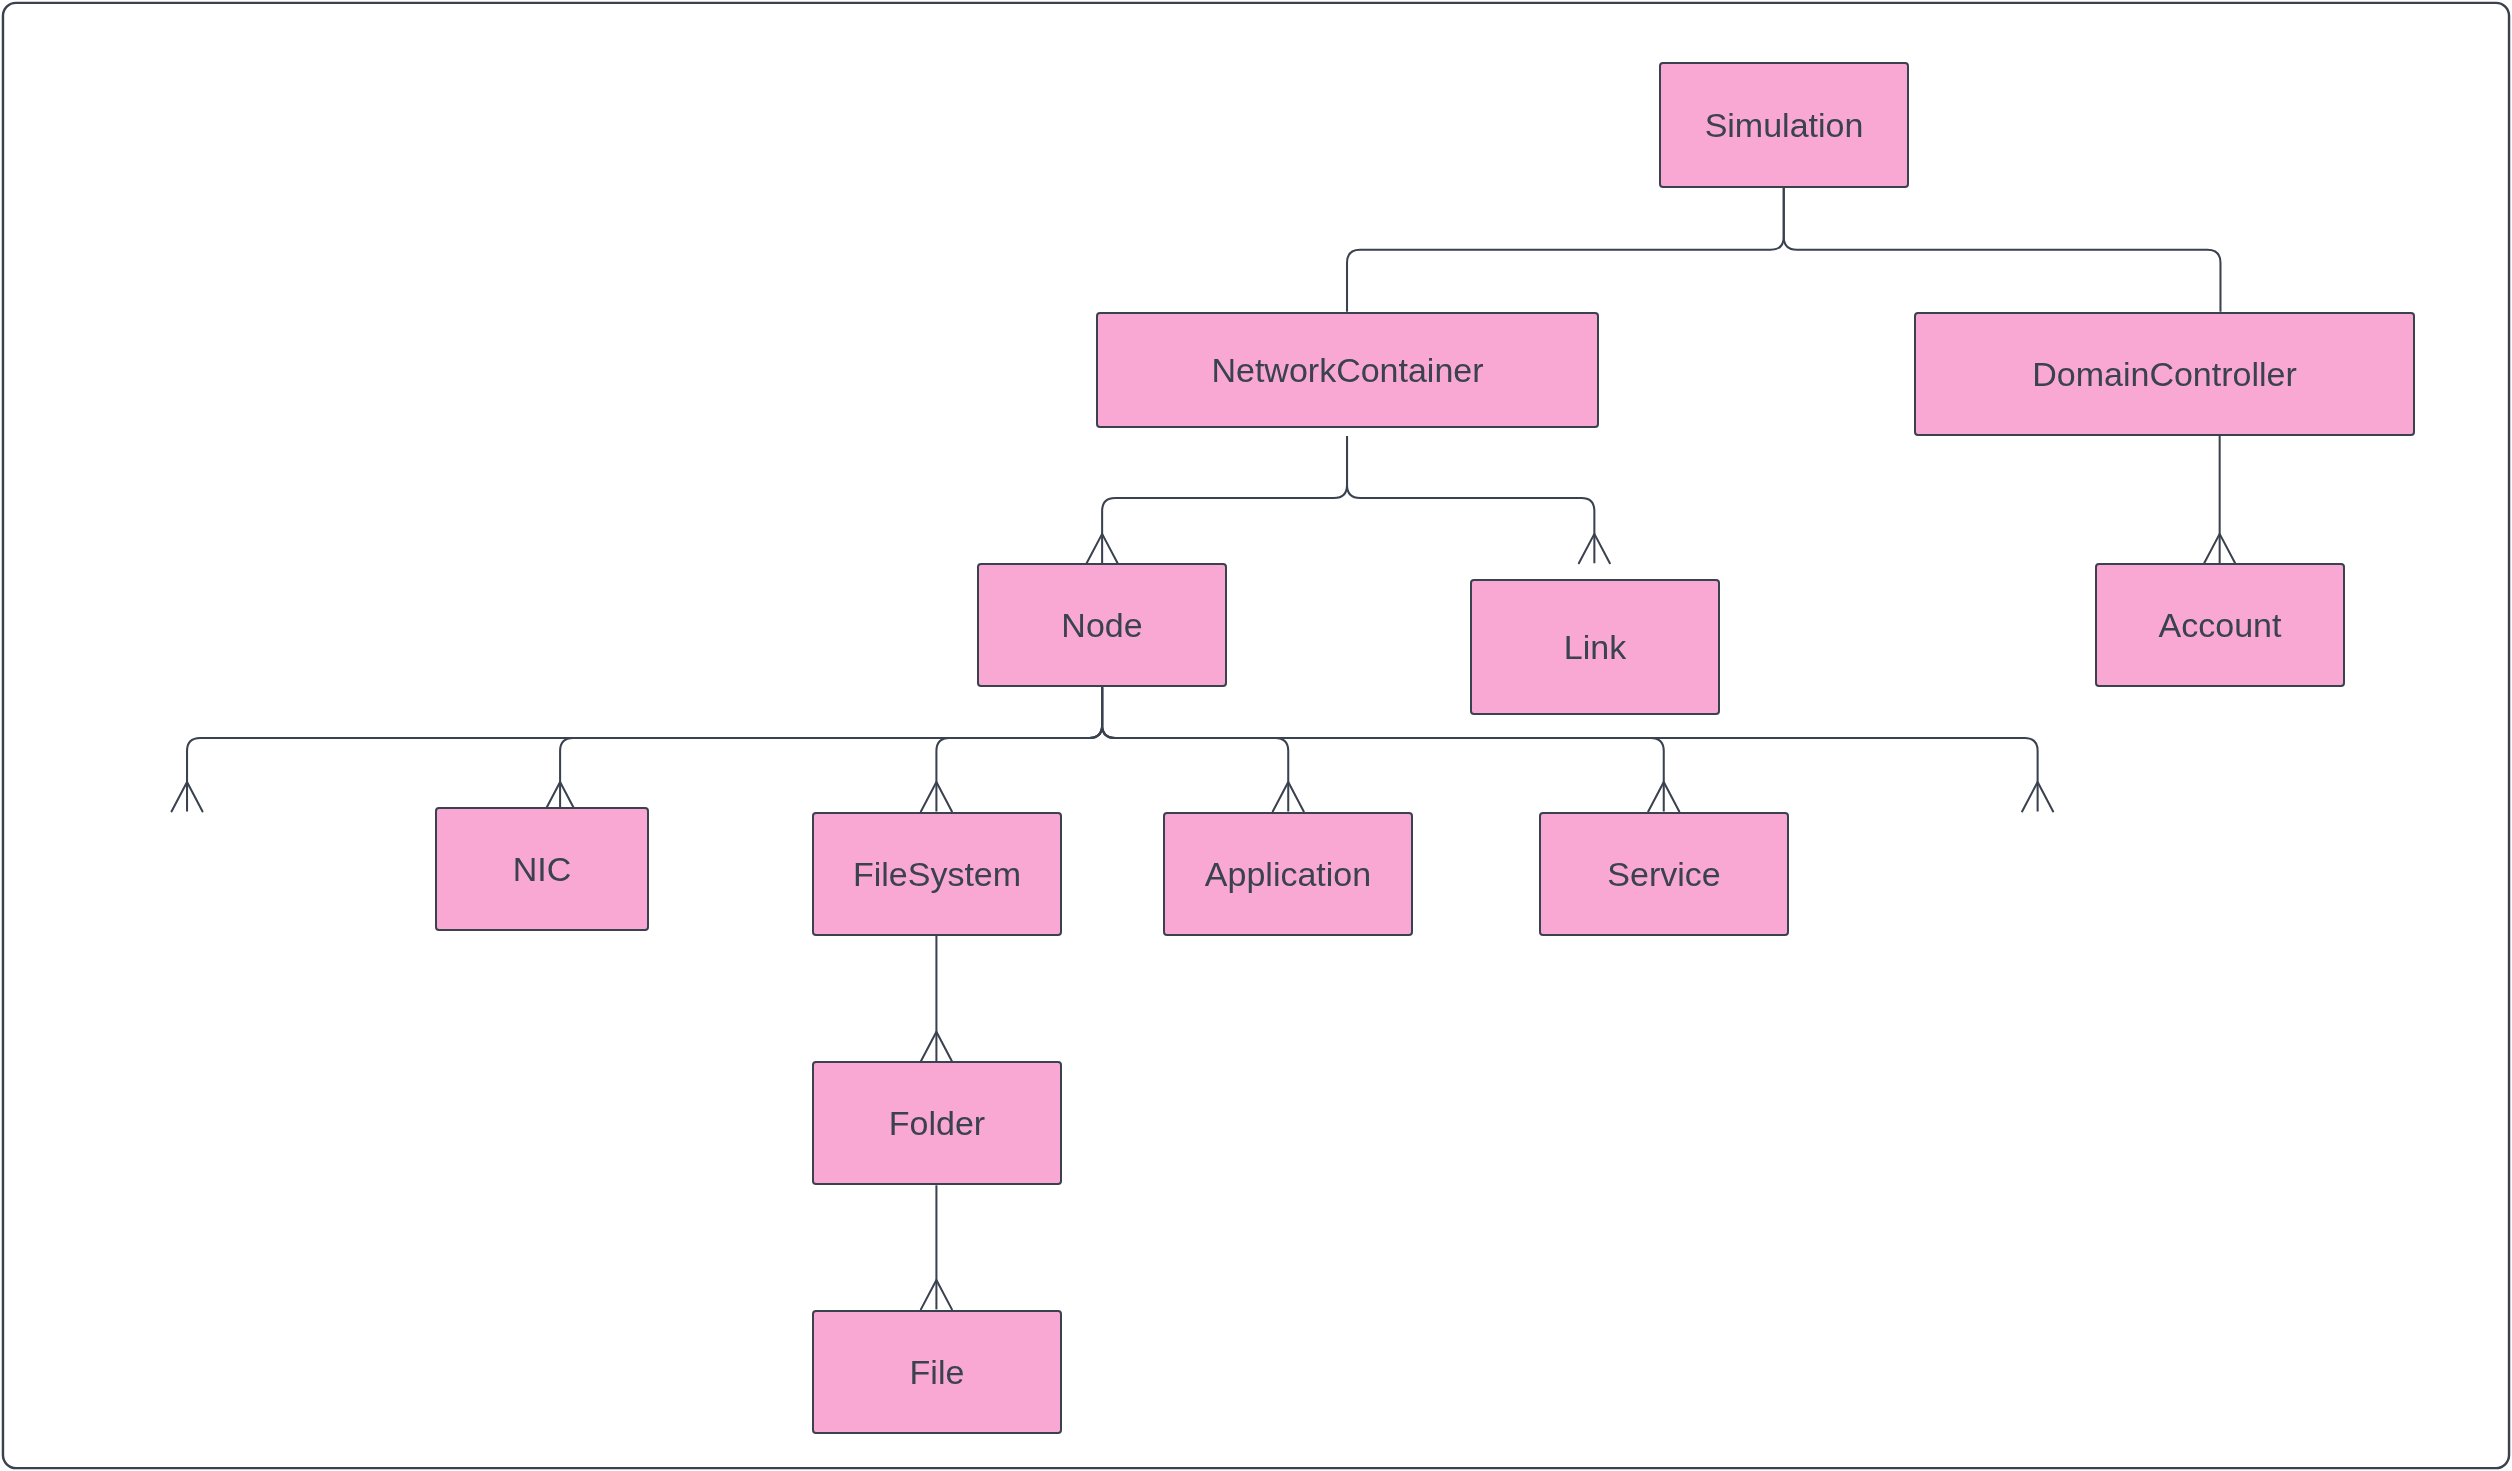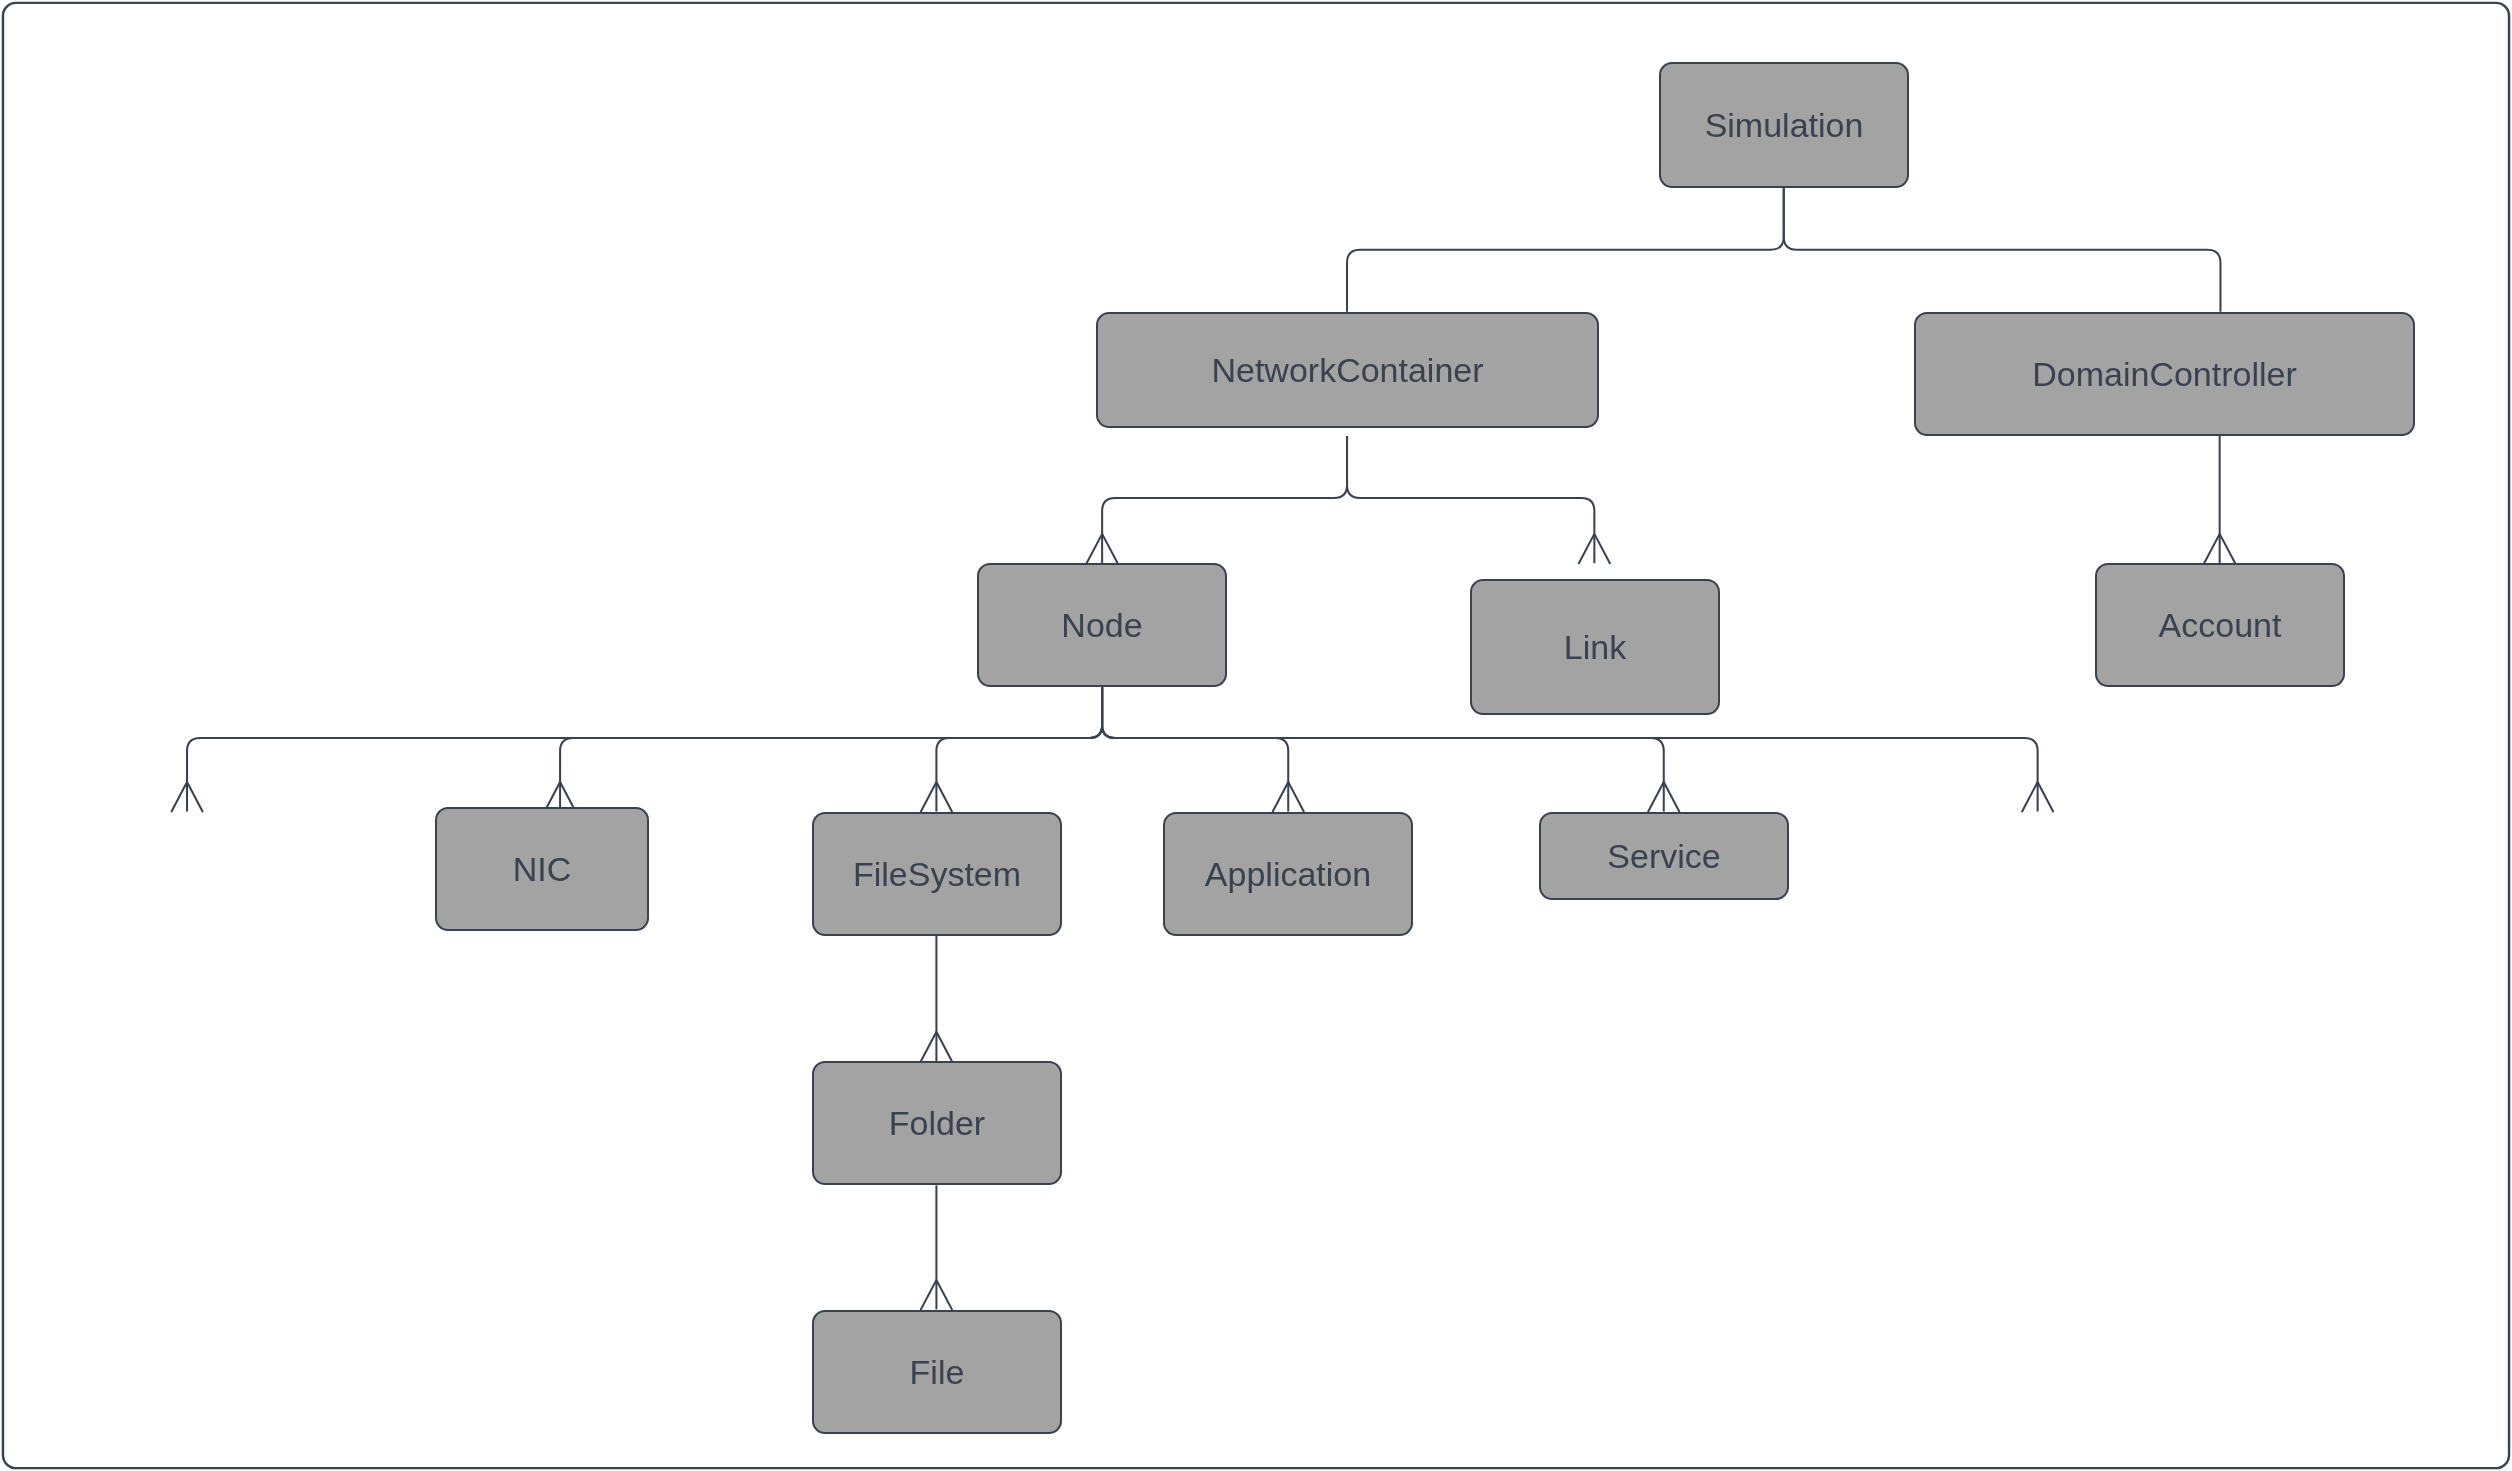--- a/index.html
+++ b/index.html
@@ -12,23 +12,23 @@
     --stroke:#3A414F;
   }
   svg.layer{position:absolute;left:0;top:0;width:2512px;height:1471px;display:block;}
   .edge{fill:none;stroke:var(--stroke);stroke-width:2.5;}
   .arrowhead{fill:none;stroke:var(--stroke);stroke-width:2.5;stroke-linejoin:round;stroke-linecap:round;}
   .frame{fill:none;stroke:var(--stroke);stroke-width:3;}
   .dbox{
     position:absolute;
     box-sizing:border-box;
     display:flex;align-items:center;justify-content:center;
-    background:#a3a3a3;
+    background:#f9a8d4;
     border:2.4px solid var(--stroke);
-    border-radius:13px;
+    border-radius:4px;
     color:var(--stroke);
     font-size:34px;
     line-height:1;
     white-space:nowrap;
   }
 </style>
 </head>
 <body>
 
 <div class="canvas" id="canvas" style="--stroke: #3A414F; background: rgb(255, 255, 255);">
@@ -105,21 +105,21 @@
   </div>
 
   <div class="dbox" style="left:812px;top:812px;width:250px;height:124px">
     <span>FileSystem</span>
   </div>
 
   <div class="dbox" style="left:1163px;top:812px;width:250px;height:124px">
     <span>Application</span>
   </div>
 
-  <div class="dbox" style="left:1539px;top:812px;width:250px;height:88px">
+  <div class="dbox" style="left:1539px;top:812px;width:250px;height:124px">
     <span>Service</span>
   </div>
 
 
   <div class="dbox" style="left:812px;top:1061px;width:250px;height:124px">
     <span>Folder</span>
   </div>
 
   <div class="dbox" style="left:812px;top:1310px;width:250px;height:124px">
     <span>File</span>

